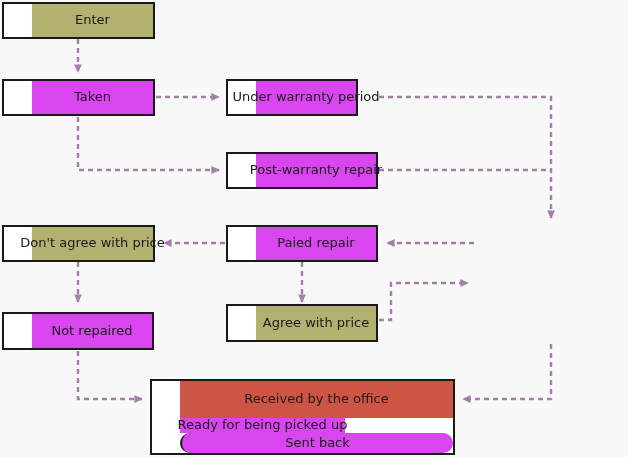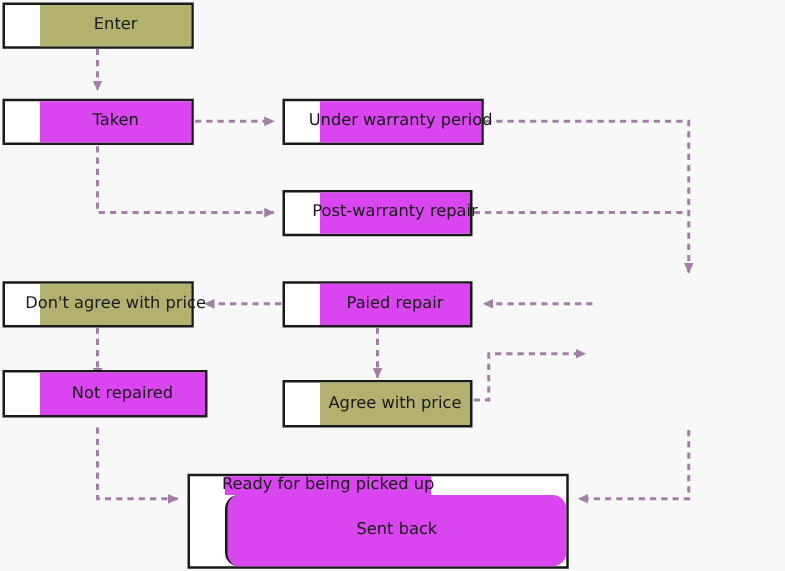--- a/index.html
+++ b/index.html
@@ -91,45 +91,46 @@
   </svg>
 
   <div class="node" style="left:2px; top:2px; width:153px; height:37px;">
     <div class="cell fill-olive" style="flex:1;">Enter</div>
   </div>
 
   <div class="node" style="left:2px; top:79px; width:153px; height:37px;">
     <div class="cell fill-white" style="flex:1;">Taken</div>
   </div>
 
-  <div class="node" style="left:226px; top:79px; width:161px; height:37px;">
+  <div class="node" style="left:226px; top:79px; width:132px; height:37px;">
     <div class="cell fill-white" style="flex:1;">Under warranty period</div>
   </div>
 
   <div class="node" style="left:226px; top:152px; width:152px; height:37px;">
     <div class="cell fill-white" style="flex:1;">Post-warranty repair</div>
   </div>
 
   <div class="node" style="left:2px; top:225px; width:153px; height:37px;">
     <div class="cell fill-olive" style="flex:1;">Don't agree with price</div>
   </div>
 
   <div class="node" style="left:226px; top:225px; width:152px; height:37px;">
     <div class="cell fill-white" style="flex:1;">Paied repair</div>
   </div>
 
 
-  <div class="node" style="left:2px; top:296px; width:164px; height:38px;">
+  <div class="node" style="left:2px; top:312px; width:152px; height:38px;">
     <div class="cell fill-white" style="flex:1;">Not repaired</div>
   </div>
 
   <div class="node" style="left:226px; top:304px; width:152px; height:38px;">
     <div class="cell fill-olive" style="flex:1;">Agree with price</div>
   </div>
 
   <div class="node" style="left:150px; top:379px; width:305px; height:76px;">
+    <div class="cell fill-red" style="height:37px;">Received by the office</div>
     <div class="row divider-top" style="flex:1;">
       <div class="cell fill-white" style="width:165px;">Ready for being picked up</div>
       <div class="cell fill-white divider-left" style="flex:1;border-radius:11px;">Sent back</div>
     </div>
   </div>
 
 </div>
 
 </body></html>

